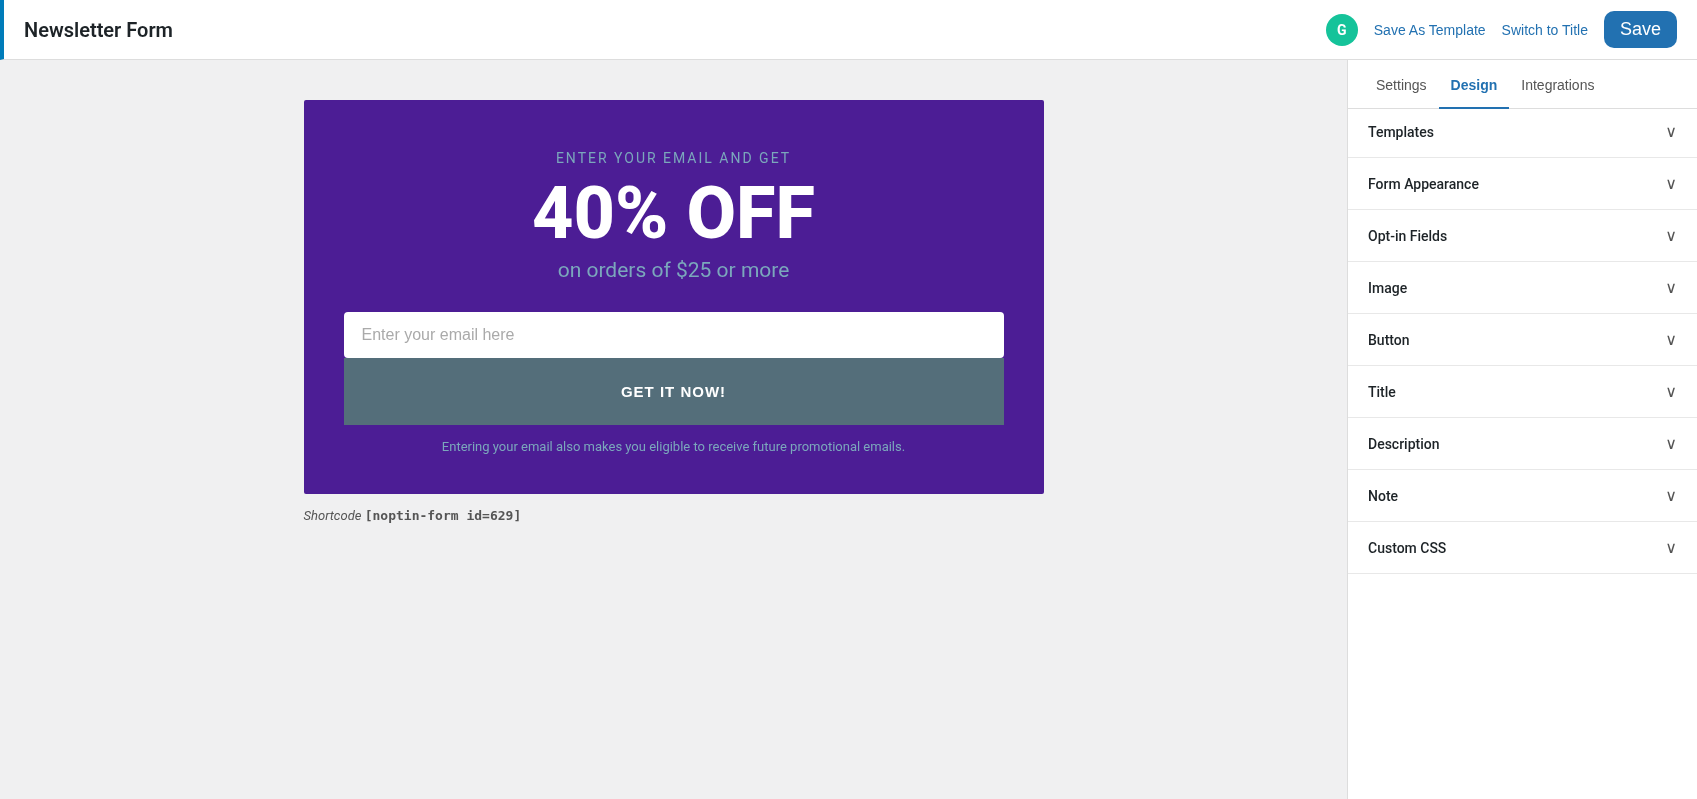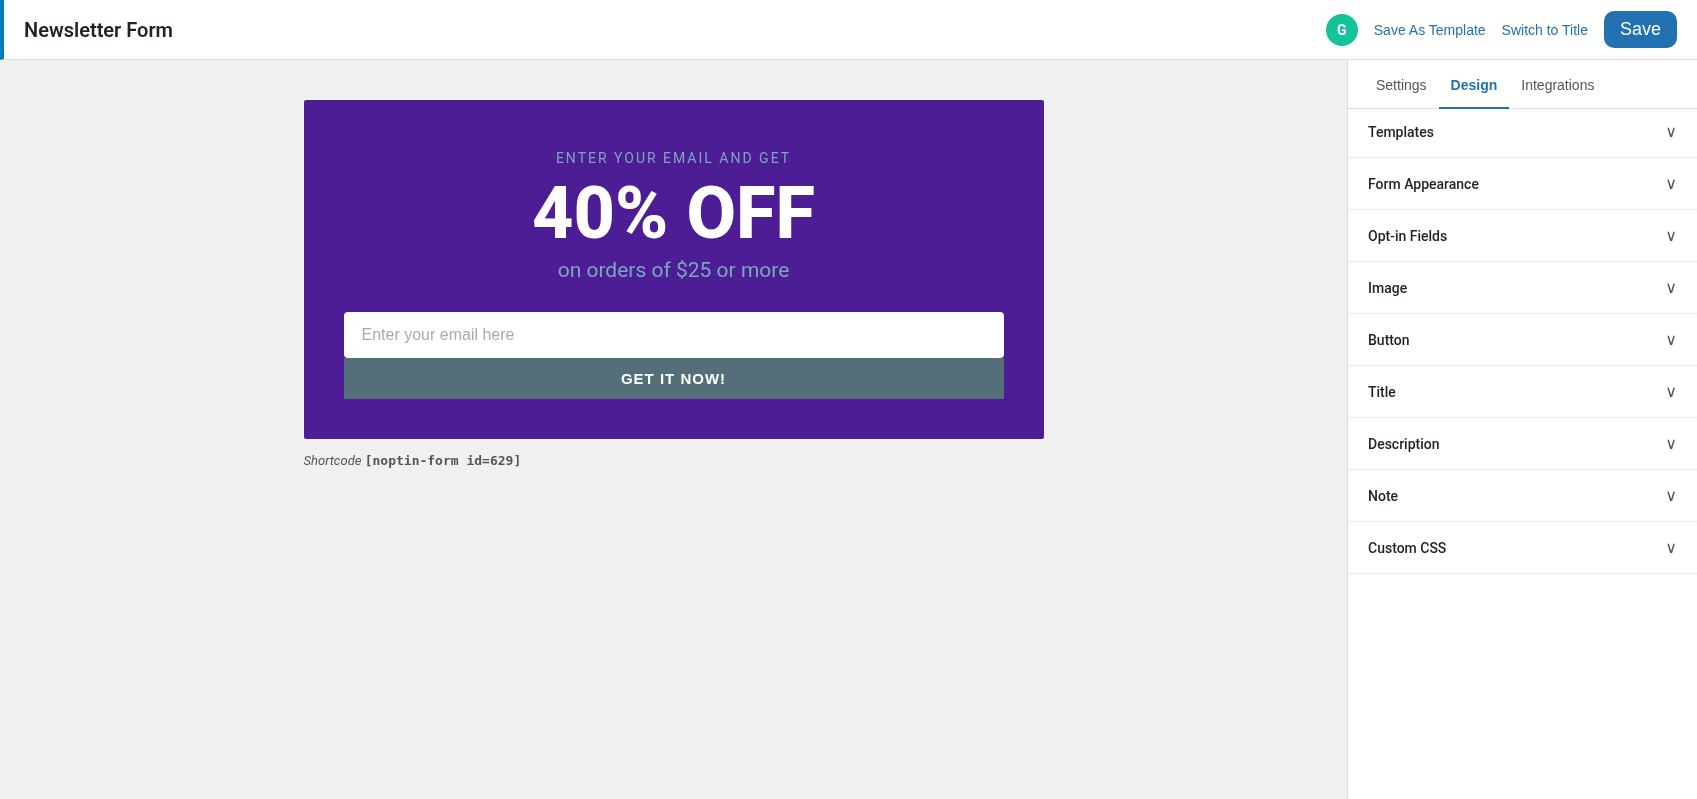--- a/index.html
+++ b/index.html
@@ -51,21 +51,21 @@
     .form-subtext {
       color: #7ba7bc; font-size: 21px; text-align: center; margin-bottom: 30px;
     }
     .form-email-input {
       width: 100%; padding: 14px 18px; font-size: 16px; border: none;
       background: #fff; color: #555; outline: none; margin-bottom: 0;
       border-radius: 4px;
     }
     .form-email-input::placeholder { color: #aaa; }
     .form-submit-btn {
-      width: 100%; padding: 12px; background: #546e7a; color: #fff;
+      width: 100%; padding: 25px; background: #546e7a; color: #fff;
       border: none; font-size: 15px; font-weight: 700; letter-spacing: 1px;
       cursor: pointer; text-transform: uppercase;
     }
     .form-note {
       color: #7ba7bc; font-size: 13px; text-align: center; margin-top: 14px;
     }
 
     .shortcode-area { margin-top: 14px; font-size: 13px; color: #555; align-self: flex-start; margin-left: calc((100% - 740px) / 2); }
     .shortcode-area span { font-weight: 400; font-style: italic; }
     .shortcode-area code { font-weight: 600; }
@@ -117,20 +117,21 @@
 
 <div class="main-layout">
 
   <div class="canvas-area">
     <div class="form-preview">
       <div class="form-subtitle">ENTER YOUR EMAIL AND GET</div>
       <div class="form-headline">40% OFF</div>
       <div class="form-subtext">on orders of $25 or more</div>
       <input class="form-email-input" type="email" placeholder="Enter your email here" style="">
       <button class="form-submit-btn">GET IT NOW!</button>
+      <div class="form-note">Entering your email also makes you eligible to receive future promotional emails.</div>
     </div>
 
     <div class="shortcode-area">
       <span>Shortcode</span>
       <code>[noptin-form id=629]</code>
     </div>
   </div>
 
   <div class="sidebar">
 

